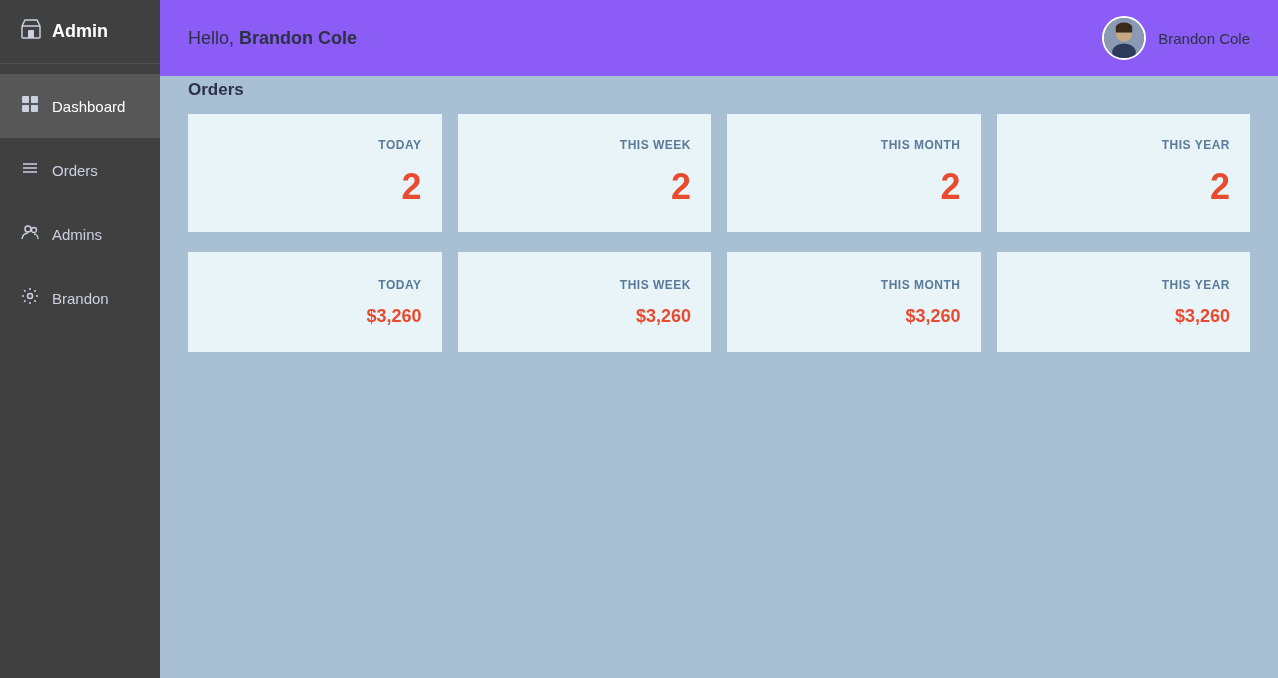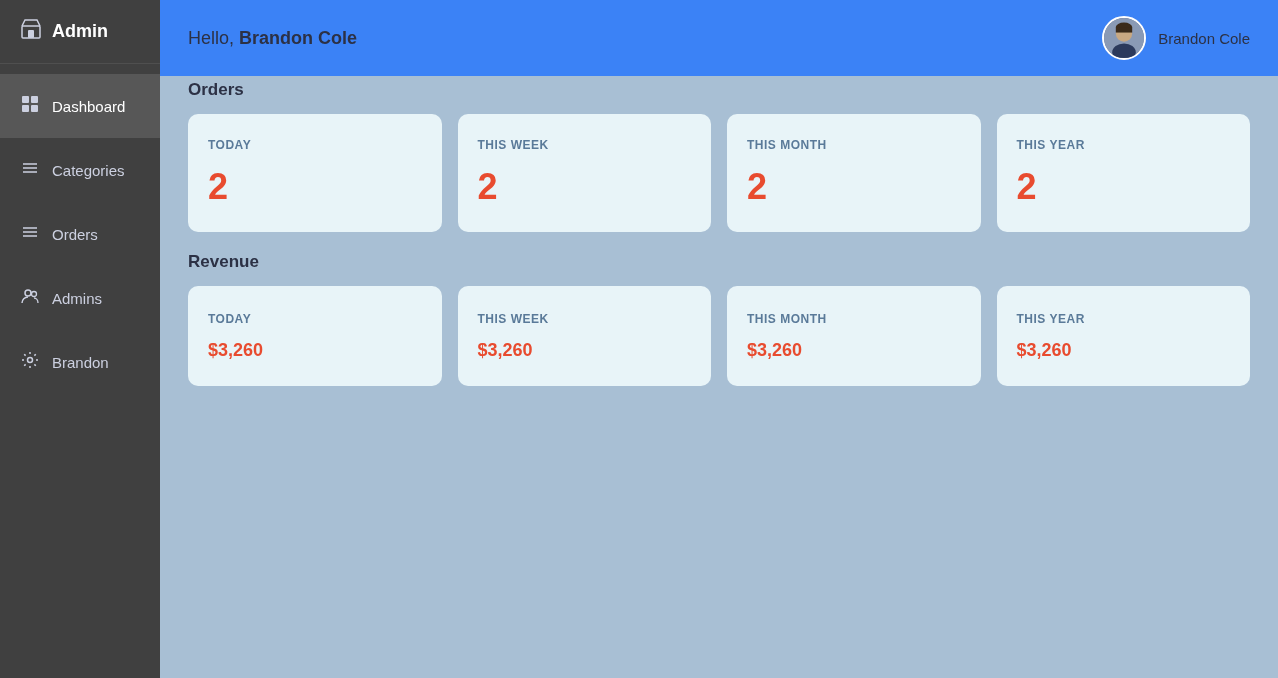--- a/index.html
+++ b/index.html
@@ -79,21 +79,21 @@
       height: 100%;
       overflow-y: auto;
     }
 
     
     .topbar {
       display: flex;
       align-items: center;
       justify-content: space-between;
       padding: 16px 28px;
-      background: #3b82f6;
+      background: #8b5cf6;
     }
 
     .topbar-greeting {
       font-size: 18px;
       color: #2c3145;
     }
 
     .topbar-greeting strong {
       font-weight: 700;
     }
@@ -146,25 +146,25 @@
 
     .cards-grid {
       display: grid;
       grid-template-columns: repeat(4, 1fr);
       gap: 16px;
       margin-bottom: 20px;
     }
 
     .card {
       background: #e8f4f8;
-      border-radius: 10px;
+      border-radius: 0;
       padding: 24px 20px;
       display: flex;
       flex-direction: column;
-      align-items: flex-start;
+      align-items: flex-end;
       justify-content: center;
       min-height: 100px;
     }
 
     .card-label {
       font-size: 12px;
       font-weight: 700;
       color: #5a7a99;
       letter-spacing: 0.5px;
       text-transform: uppercase;
@@ -204,30 +204,20 @@
           <rect x="1" y="1" width="7" height="7" rx="1" fill="#ccd0e0"></rect>
           <rect x="10" y="1" width="7" height="7" rx="1" fill="#ccd0e0"></rect>
           <rect x="1" y="10" width="7" height="7" rx="1" fill="#ccd0e0"></rect>
           <rect x="10" y="10" width="7" height="7" rx="1" fill="#ccd0e0"></rect>
         </svg>
       </span>
       <span>Dashboard</span>
     </div>
 
 
-    <div class="sidebar-item">
-      <span class="icon">
-        <svg width="18" height="18" viewBox="0 0 18 18" fill="none">
-          <line x1="2" y1="5" x2="16" y2="5" stroke="#ccd0e0" stroke-width="1.5"></line>
-          <line x1="2" y1="9" x2="16" y2="9" stroke="#ccd0e0" stroke-width="1.5"></line>
-          <line x1="2" y1="13" x2="16" y2="13" stroke="#ccd0e0" stroke-width="1.5"></line>
-        </svg>
-      </span>
-      <span>Categories</span>
-    </div>
 
     <div class="sidebar-item">
       <span class="icon">
         <svg width="18" height="18" viewBox="0 0 18 18" fill="none">
           <line x1="2" y1="5" x2="16" y2="5" stroke="#ccd0e0" stroke-width="1.5"></line>
           <line x1="2" y1="9" x2="16" y2="9" stroke="#ccd0e0" stroke-width="1.5"></line>
           <line x1="2" y1="13" x2="16" y2="13" stroke="#ccd0e0" stroke-width="1.5"></line>
         </svg>
       </span>
       <span>Orders</span>
@@ -297,21 +287,20 @@
       <div class="card">
         <div class="card-label">THIS MONTH</div>
         <div class="card-value">2</div>
       </div>
       <div class="card">
         <div class="card-label">THIS YEAR</div>
         <div class="card-value">2</div>
       </div>
     </div>
 
-    <div class="section-title">Revenue</div>
     <div class="cards-grid">
       <div class="card">
         <div class="card-label">TODAY</div>
         <div class="card-value money">$3,260</div>
       </div>
       <div class="card">
         <div class="card-label">THIS WEEK</div>
         <div class="card-value money">$3,260</div>
       </div>
       <div class="card">

